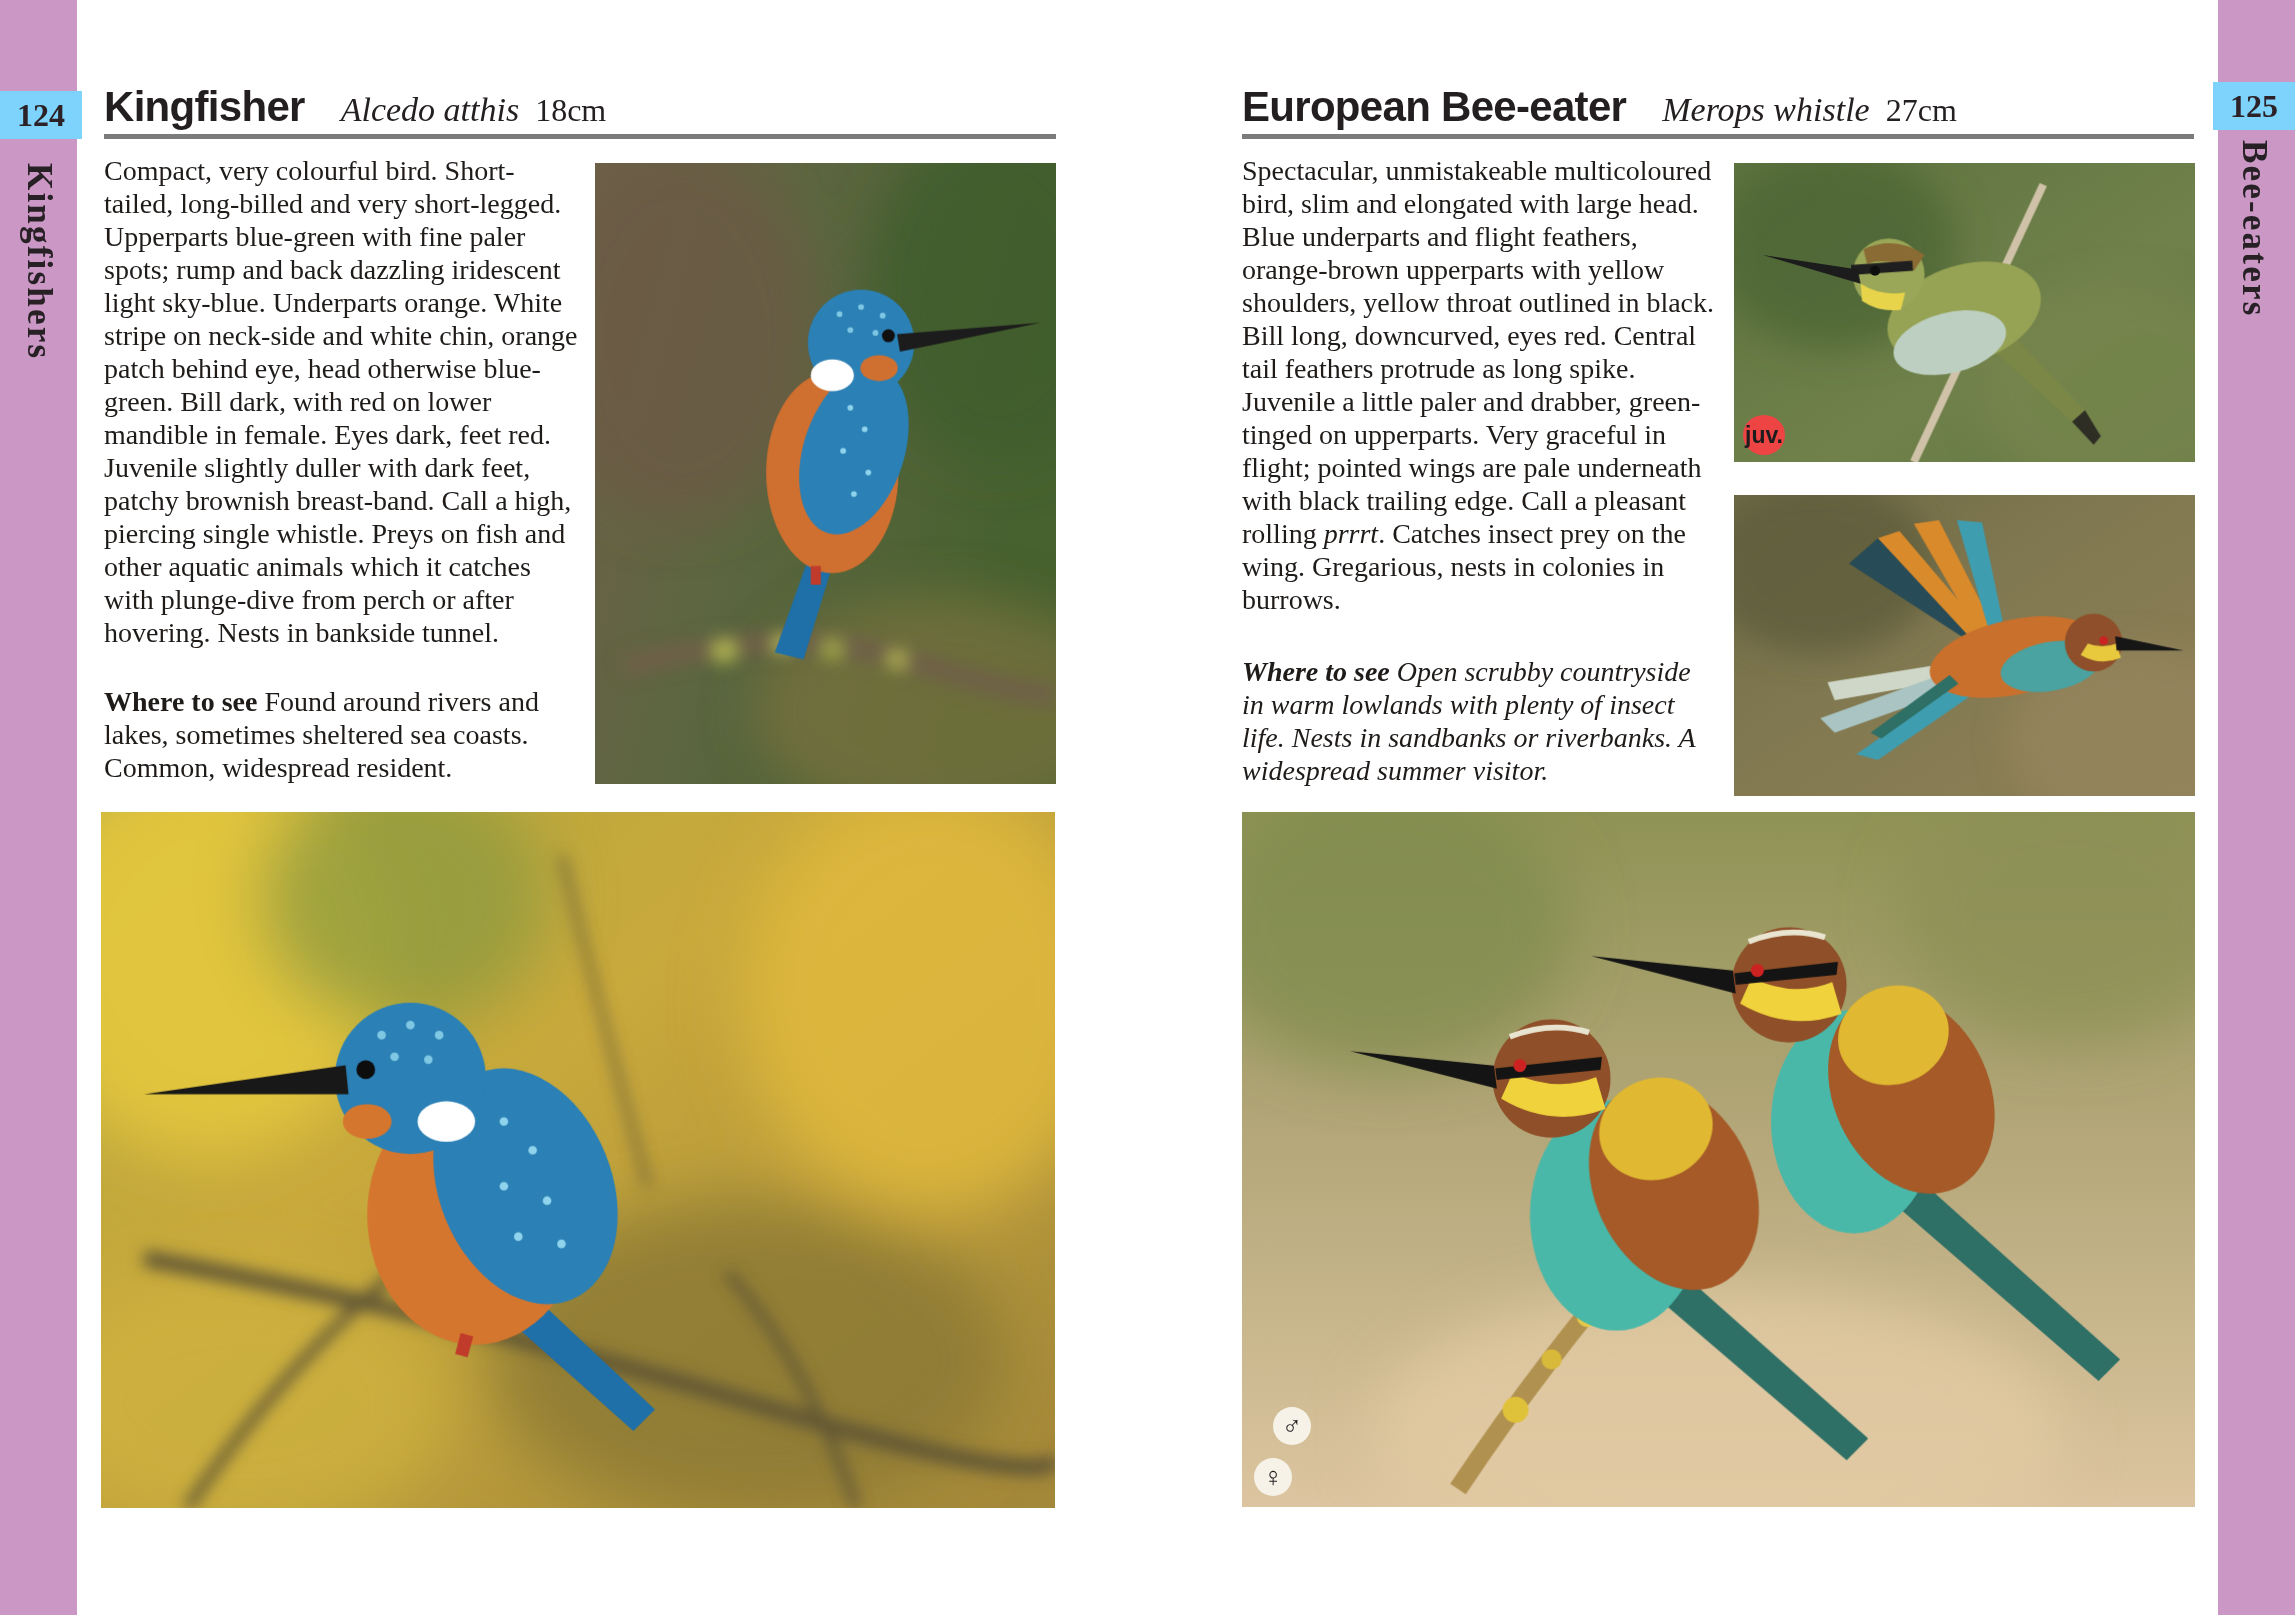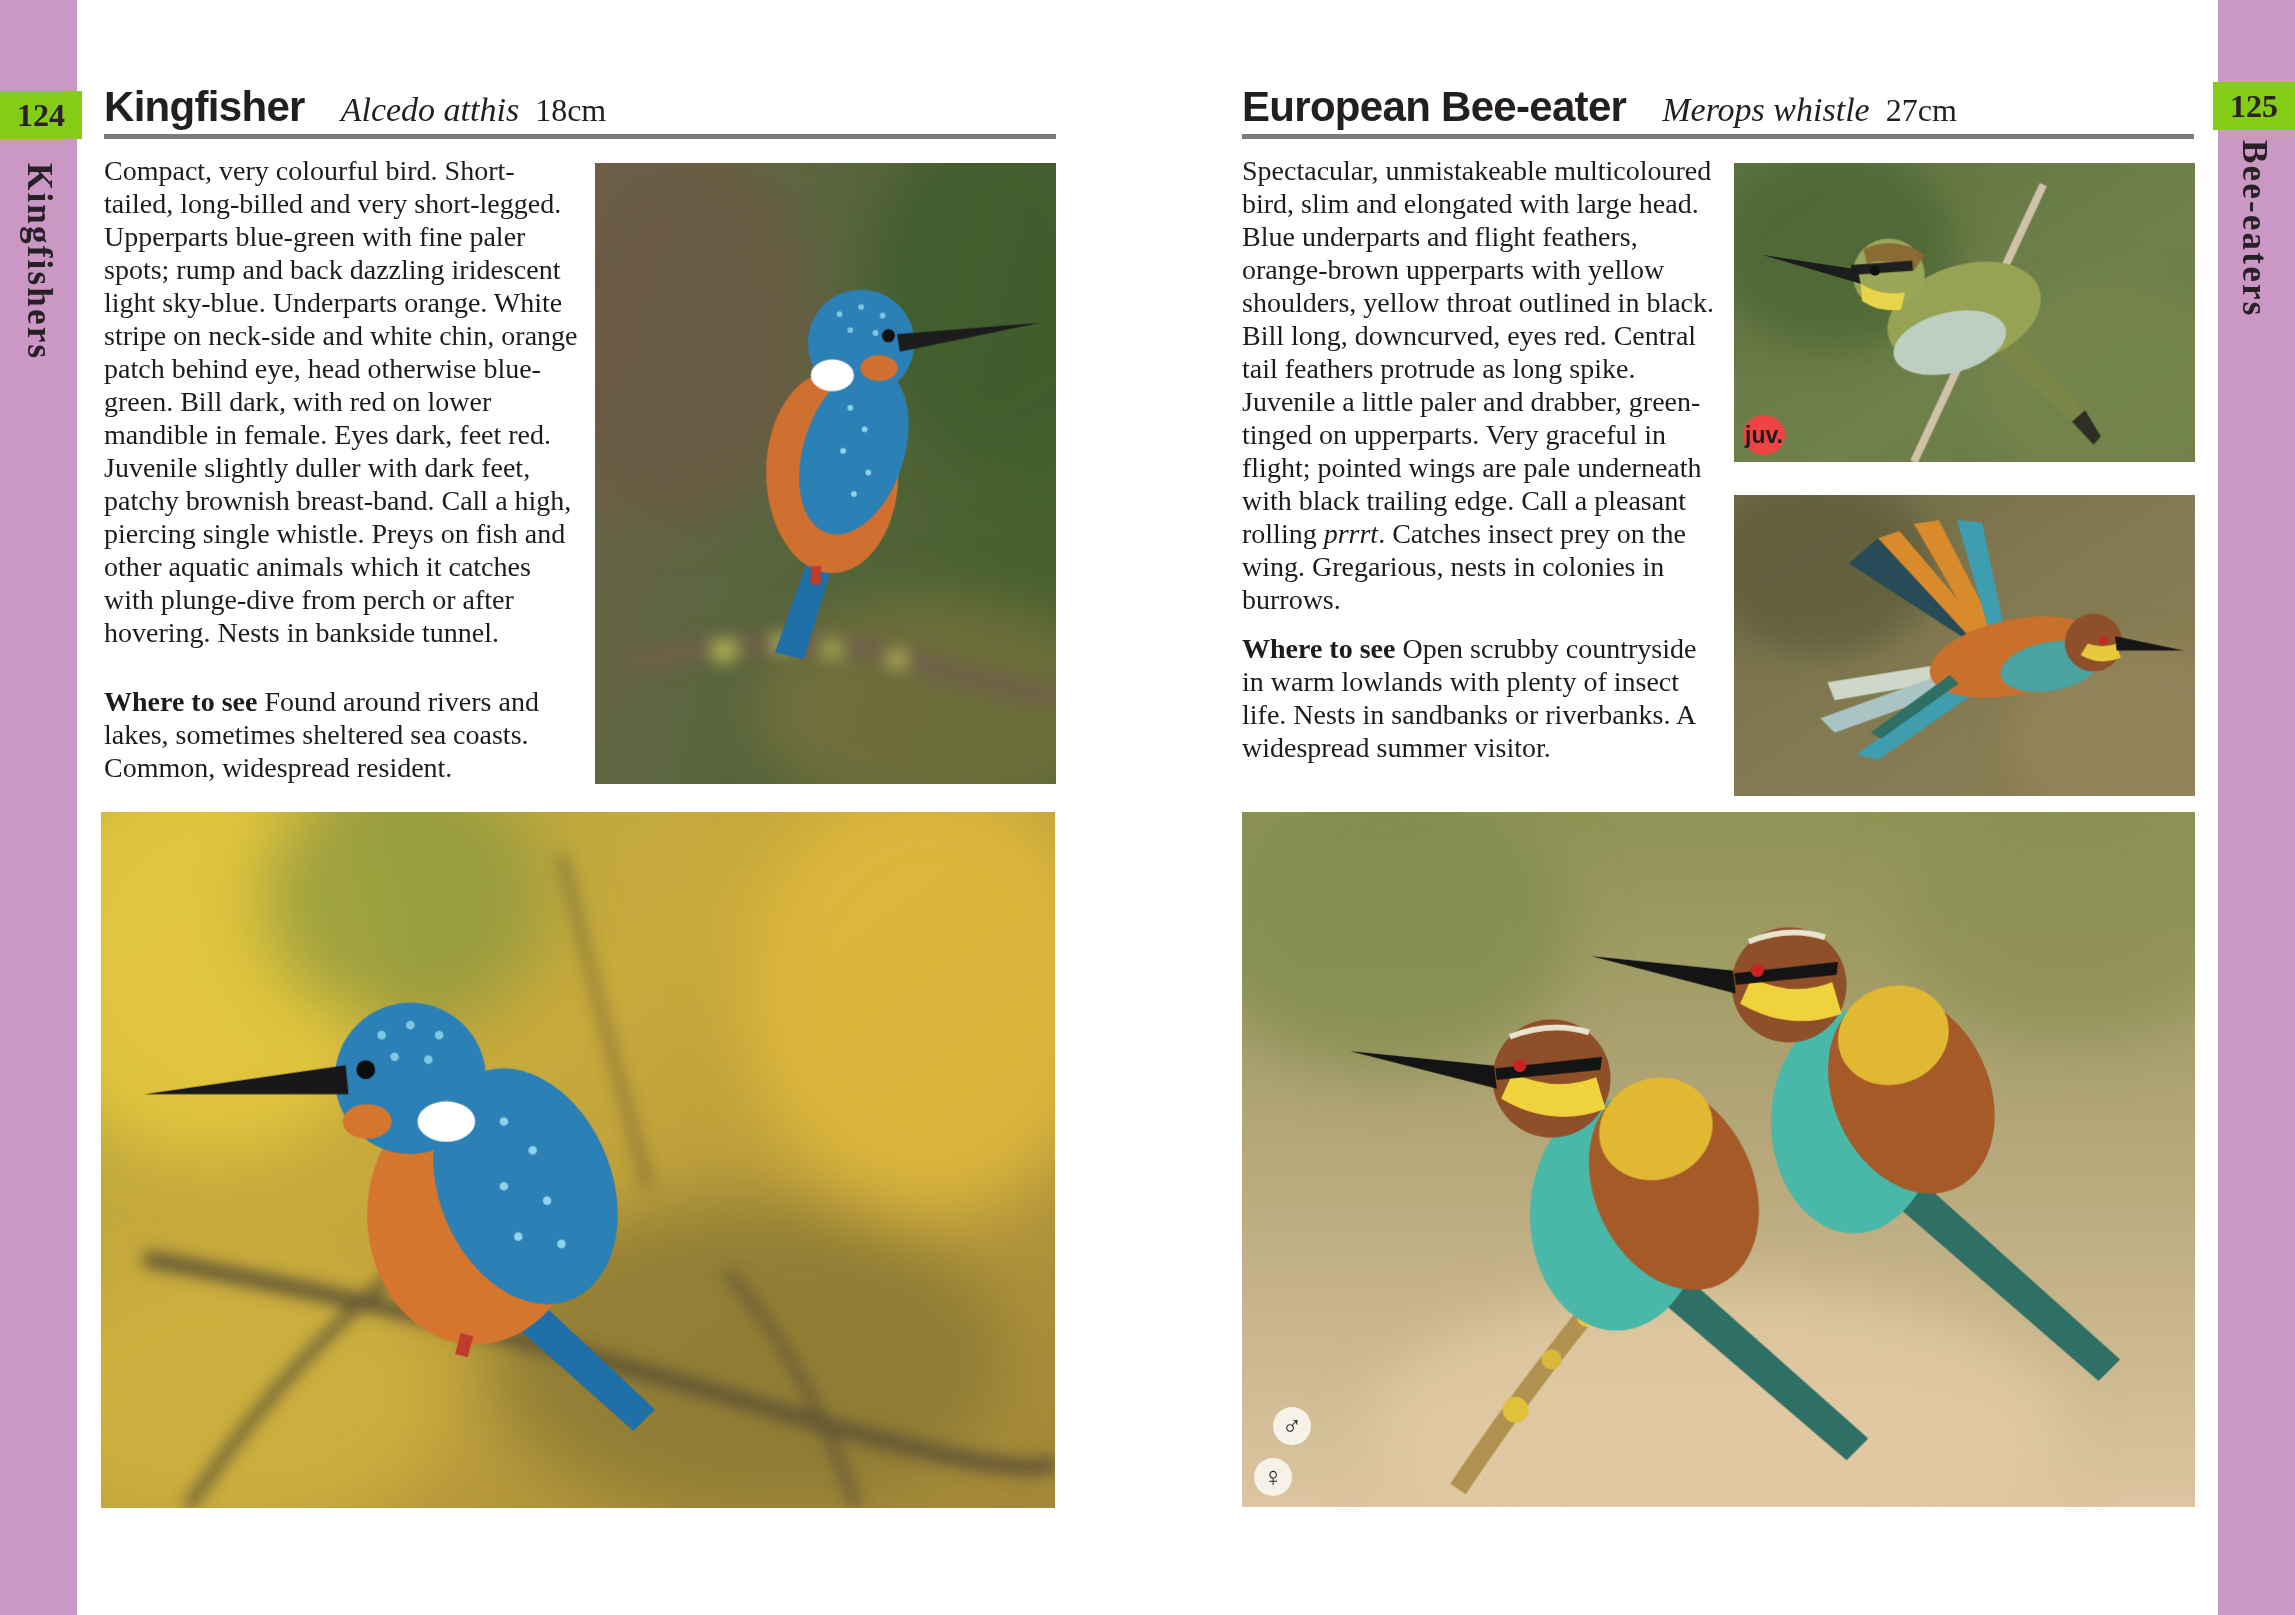--- a/index.html
+++ b/index.html
@@ -3,21 +3,21 @@
 <meta charset="utf-8">
 <style>
   html,body{margin:0;padding:0;background:#ffffff;}
   #canvas{position:relative;width:2295px;height:1616px;background:#ffffff;overflow:hidden;
           font-family:"Liberation Serif", serif;color:#1e1b19;}
 
   
   .strip{position:absolute;top:0;bottom:0;width:77px;background:#cb97c5;}
   .strip.left{left:0;}
   .strip.right{right:0;}
-  .tab{position:absolute;height:48px;width:82px;background:#84cc16;
+  .tab{position:absolute;height:48px;width:82px;background:#7dd3fc;
        display:flex;align-items:center;justify-content:center;
        font-weight:bold;font-size:32px;color:#2b2127;}
   .tab.left{left:0;top:91px;}
   .tab.right{right:0;top:82px;}
   .side-label{position:absolute;writing-mode:vertical-rl;
        font-weight:bold;font-size:35px;letter-spacing:2.2px;color:#272025;}
   .side-label.left{left:19.4px;top:163px;}
   .side-label.right{left:2234px;top:140px;}
 
   
@@ -30,21 +30,21 @@
   .len{font-size:32px;margin-left:16px;color:#242020;}
   .rule{position:absolute;top:134px;height:5px;width:952px;background:#7b7b7b;}
   .rule.lp{left:104px;}
   .rule.rp{left:1242px;}
 
   
   .desc{position:absolute;font-size:28px;line-height:33px;text-align:left;}
   .desc.lp{left:104px;top:154px;width:477px;}
   .desc.rp{left:1242px;top:154px;width:474px;}
   .wts.lp{top:685px;}
-  .wts.rp{top:632px;}
+  .wts.rp{top:655px;font-style:italic;}
   .desc b{font-weight:bold;}
   .ital{font-style:italic;}
 
   
   .photo{position:absolute;overflow:hidden;background:#777;}
   .photo svg{display:block;width:100%;height:100%;}
   #photo-l1{left:595px;top:163px;width:461px;height:621px;}
   #photo-l2{left:101px;top:812px;width:954px;height:696px;}
   #photo-r1{left:1734px;top:163px;width:461px;height:299px;}
   #photo-r2{left:1734px;top:495px;width:461px;height:301px;}

